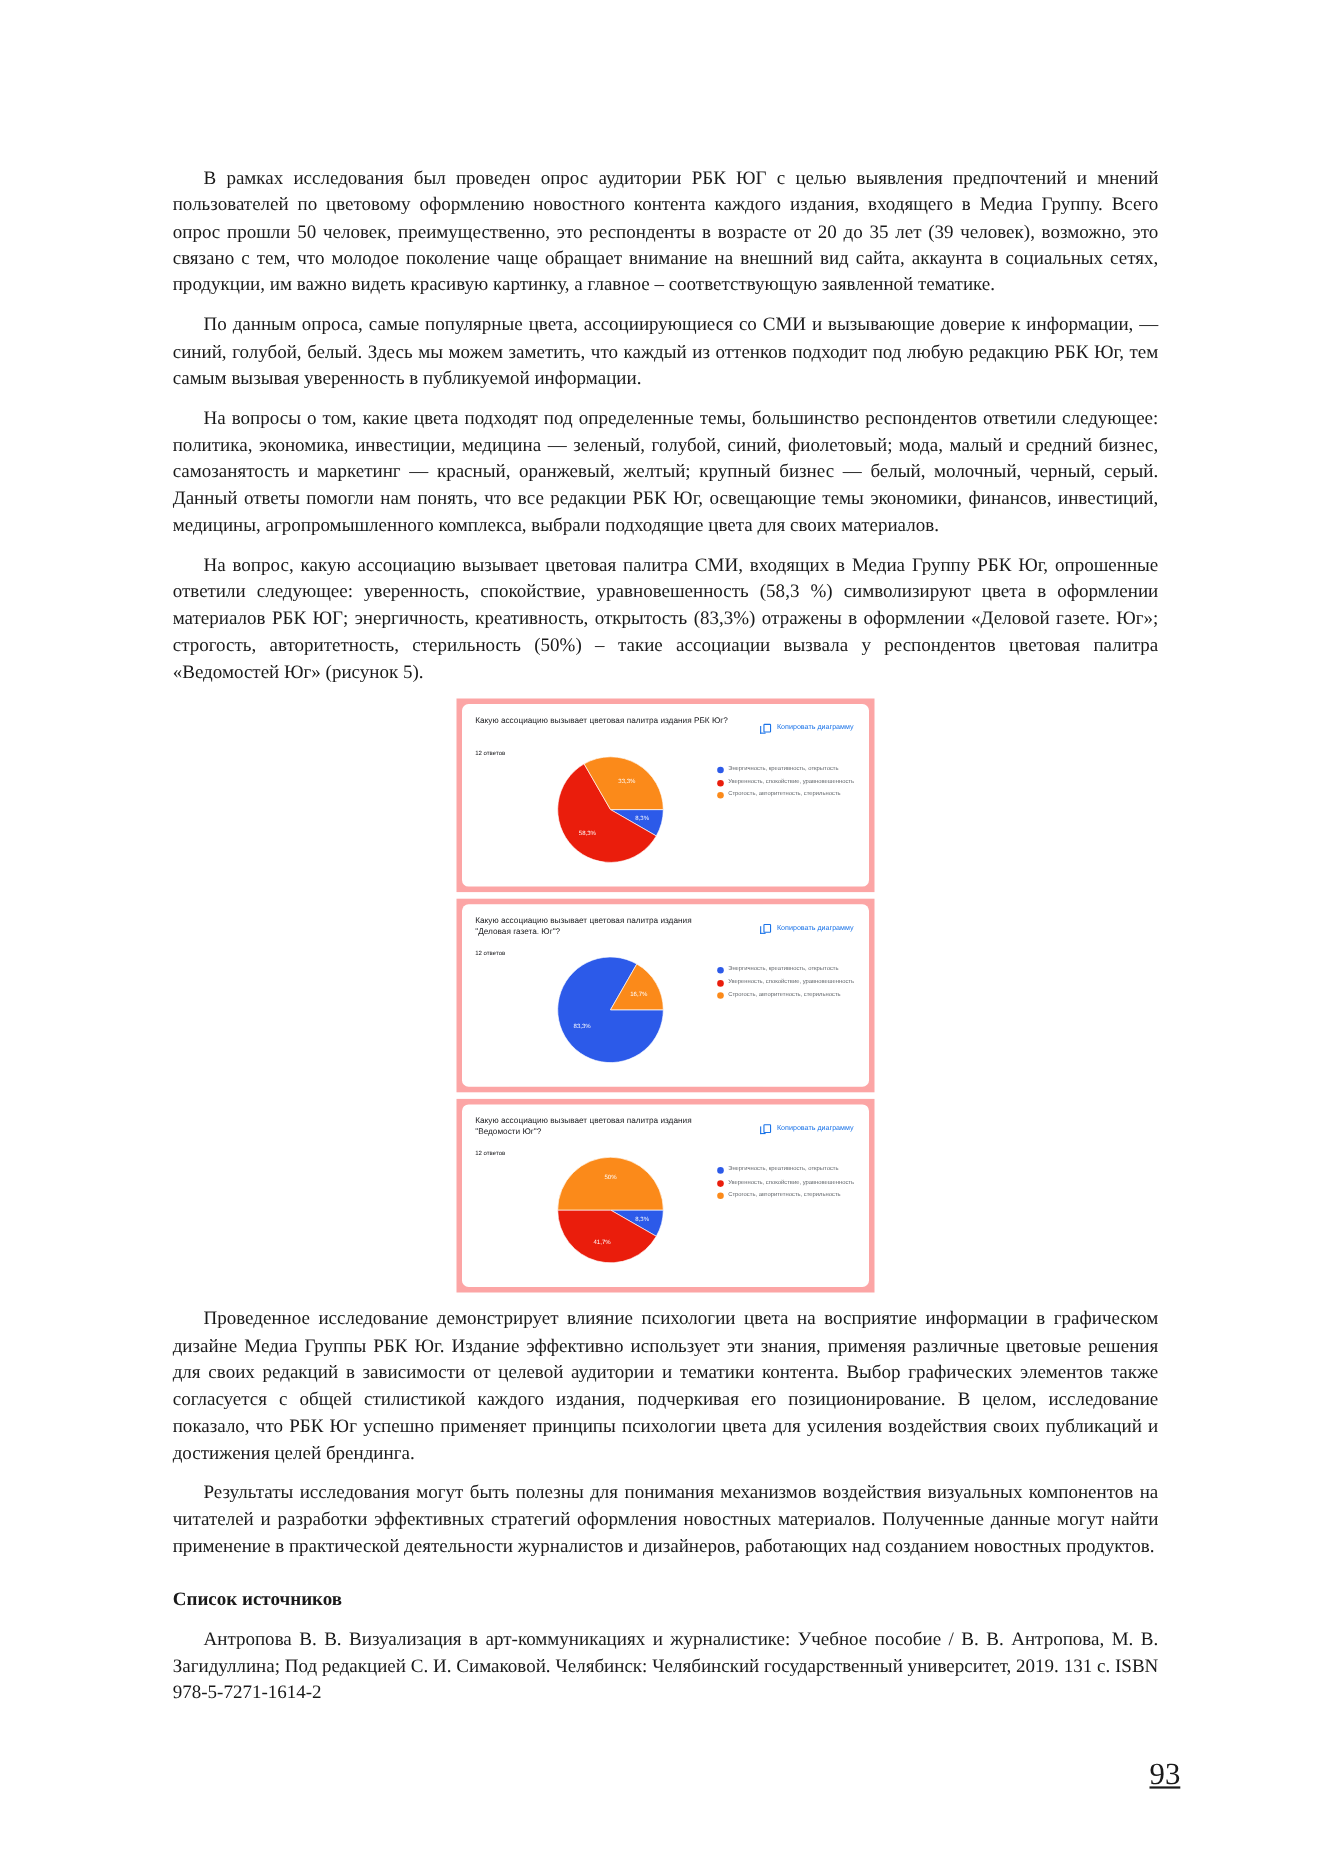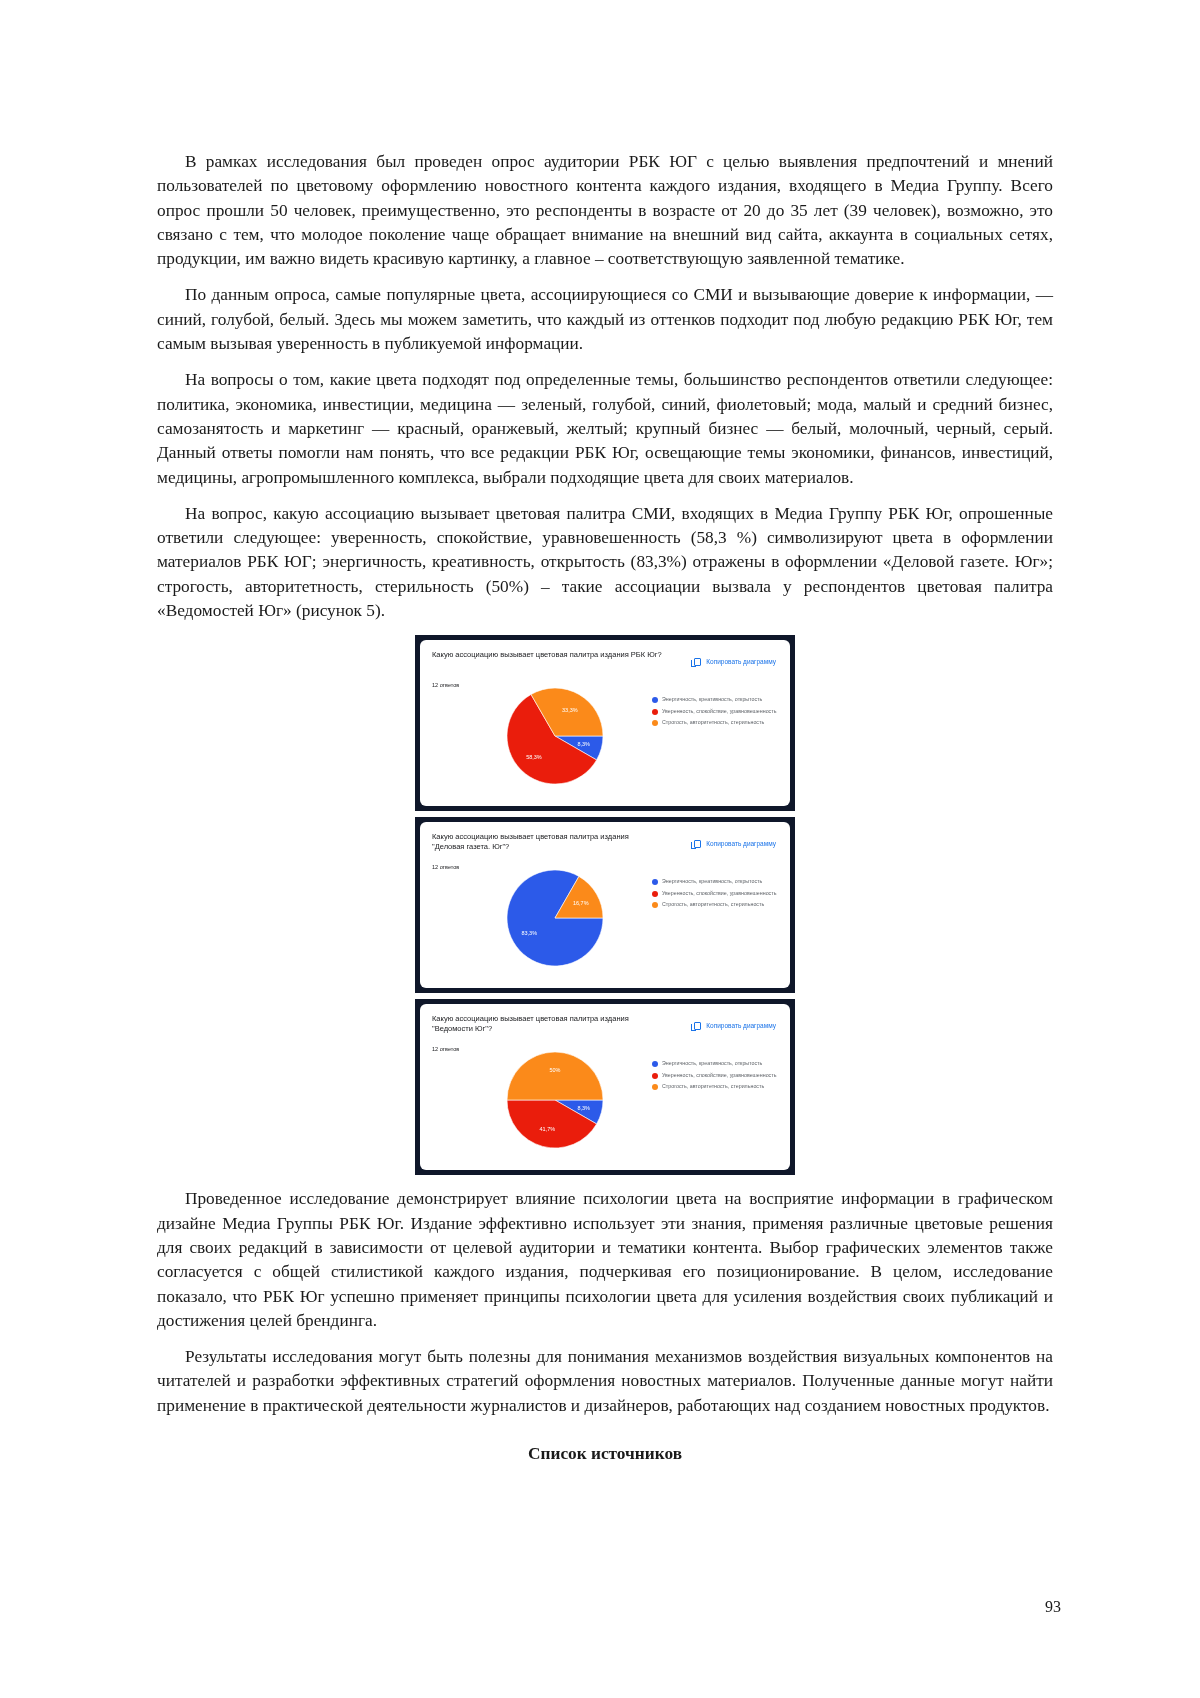--- a/index.html
+++ b/index.html
@@ -5,21 +5,21 @@
   html, body { margin: 0; padding: 0; background: #ffffff; }
   body { width: 1200px; height: 1698px; position: relative; overflow: hidden; }
   .page {
     position: absolute; left: 145px; top: 138px; width: 920px;
     font-family: "Liberation Serif", serif; font-size: 17.3px; line-height: 24.3px;
     color: #1a1a1a; text-align: justify;
   }
   .page p { margin: 12px; text-indent: 28px; }
   .figure { width: 380px; margin: 6px auto 0 auto; }
   .card {
-    background: #0f172a; padding: 5px; margin-bottom: 6px;
+    background: #fca5a5; padding: 5px; margin-bottom: 6px;
   }
   .card-inner {
     background: #ffffff; border-radius: 6px; height: 166px; position: relative;
     font-family: "Liberation Sans", sans-serif;
   }
   .card-title {
     position: absolute; left: 12px; top: 10px; width: 230px;
     font-size: 7.5px; line-height: 10px; color: #202124; text-align: left; text-indent: 0;
   }
   .card-count {
@@ -39,24 +39,24 @@
   }
   .pie-wrap { position: absolute; left: 85px; top: 46px; width: 100px; height: 100px; }
   .legend {
     position: absolute; left: 232px; top: 56px; width: 130px; text-align: left;
   }
   .legend-item { display: flex; gap: 4px; margin-bottom: 4px; align-items: flex-start; }
   .legend-dot { width: 6px; height: 6px; border-radius: 50%; flex: none; margin-top: 1px; }
   .legend-text { font-size: 5.3px; line-height: 7.5px; color: #5f6368; text-indent: 0; }
   .caption { text-align: center; text-indent: 0 !important; margin-top: 4px !important; margin-bottom: 24px !important; }
   .caption i { font-style: italic; }
-  .section-title { text-align: center; font-weight: bold; text-indent: 0 !important; margin-top: 24px !important; }
+  .section-title { text-align: left; font-weight: bold; text-indent: 0 !important; margin-top: 24px !important; }
   .page-number {
     position: absolute; left: 1045px; top: 1598px;
-    font-family: "Liberation Serif", serif; font-size: 16px; color: #1a1a1a;
+    font-family: "Liberation Serif", serif; font-size: 28px; color: #1a1a1a; text-decoration: underline;
   }
 </style>
 </head>
 <body>
 
 <div class="page">
   <p>В рамках исследования был проведен опрос аудитории РБК ЮГ с целью выявления предпочтений и мнений пользователей по цветовому оформлению новостного контента каждого издания, входящего в Медиа Группу. Всего опрос прошли 50 человек, преимущественно, это респонденты в возрасте от 20 до 35 лет (39 человек), возможно, это связано с тем, что молодое поколение чаще обращает внимание на внешний вид сайта, аккаунта в социальных сетях, продукции, им важно видеть красивую картинку, а главное – соответствующую заявленной тематике.</p>
   <p>По данным опроса, самые популярные цвета, ассоциирующиеся со СМИ и вызывающие доверие к информации, — синий, голубой, белый. Здесь мы можем заметить, что каждый из оттенков подходит под любую редакцию РБК Юг, тем самым вызывая уверенность в публикуемой информации.</p>
   <p>На вопросы о том, какие цвета подходят под определенные темы, большинство респондентов ответили следующее: политика, экономика, инвестиции, медицина — зеленый, голубой, синий, фиолетовый; мода, малый и средний бизнес, самозанятость и маркетинг — красный, оранжевый, желтый; крупный бизнес — белый, молочный, черный, серый. Данный ответы помогли нам понять, что все редакции РБК Юг, освещающие темы экономики, финансов, инвестиций, медицины, агропромышленного комплекса, выбрали подходящие цвета для своих материалов.</p>
   <p>На вопрос, какую ассоциацию вызывает цветовая палитра СМИ, входящих в Медиа Группу РБК Юг, опрошенные ответили следующее: уверенность, спокойствие, уравновешенность (58,3 %) символизируют цвета в оформлении материалов РБК ЮГ; энергичность, креативность, открытость (83,3%) отражены в оформлении «Деловой газете. Юг»; строгость, авторитетность, стерильность (50%) – такие ассоциации вызвала у респондентов цветовая палитра «Ведомостей Юг» (рисунок 5).</p>
@@ -156,15 +156,16 @@
           </div>
         </div>
       </div>
   </div>
 
 
   <p>Проведенное исследование демонстрирует влияние психологии цвета на восприятие информации в графическом дизайне Медиа Группы РБК Юг. Издание эффективно использует эти знания, применяя различные цветовые решения для своих редакций в зависимости от целевой аудитории и тематики контента. Выбор графических элементов также согласуется с общей стилистикой каждого издания, подчеркивая его позиционирование. В целом, исследование показало, что РБК Юг успешно применяет принципы психологии цвета для усиления воздействия своих публикаций и достижения целей брендинга.</p>
   <p>Результаты исследования могут быть полезны для понимания механизмов воздействия визуальных компонентов на читателей и разработки эффективных стратегий оформления новостных материалов. Полученные данные могут найти применение в практической деятельности журналистов и дизайнеров, работающих над созданием новостных продуктов.</p>
 
   <p class="section-title">Список источников</p>
+  <p>Антропова В. В. Визуализация в арт-коммуникациях и журналистике: Учебное пособие / В. В. Антропова, М. В. Загидуллина; Под редакцией С. И. Симаковой. Челябинск: Челябинский государственный университет, 2019.  131 с. ISBN 978-5-7271-1614-2</p>
 </div>
 
 <div class="page-number">93</div>
 
 </body></html>

